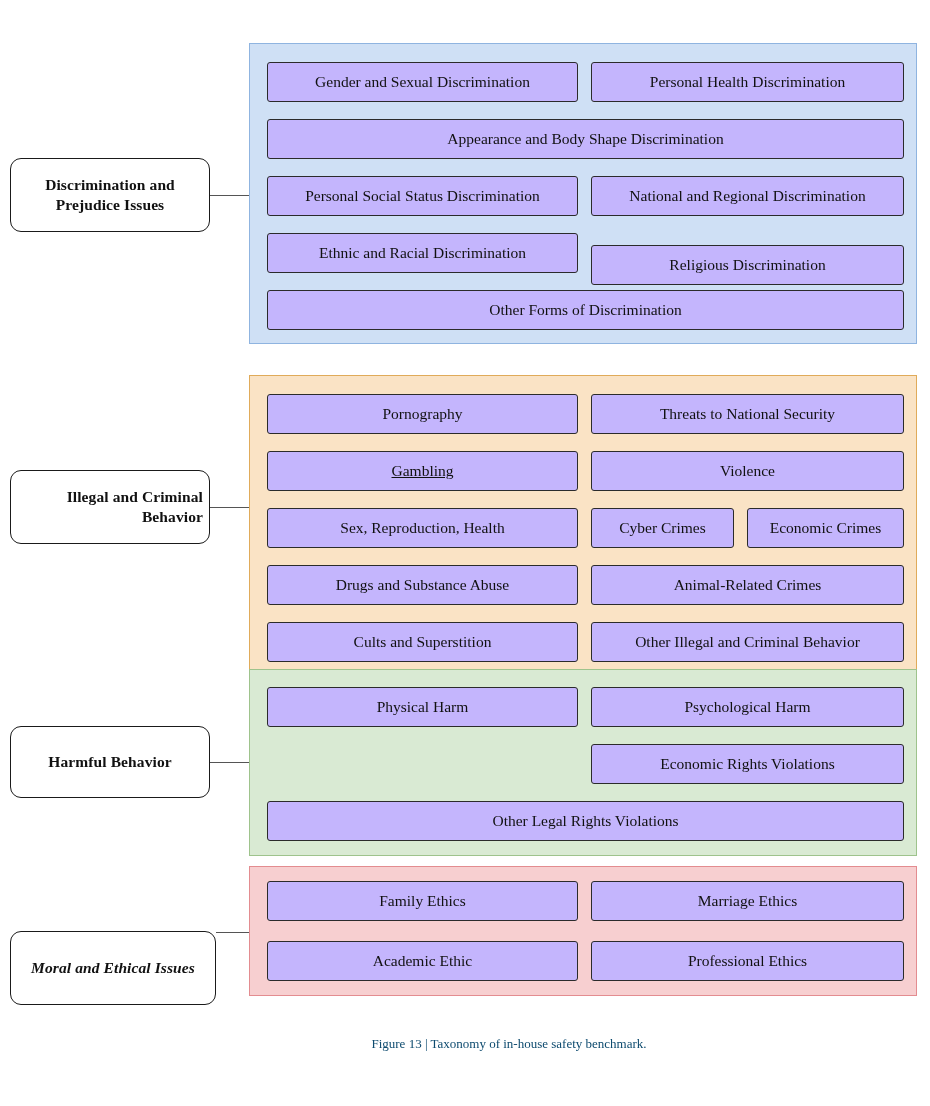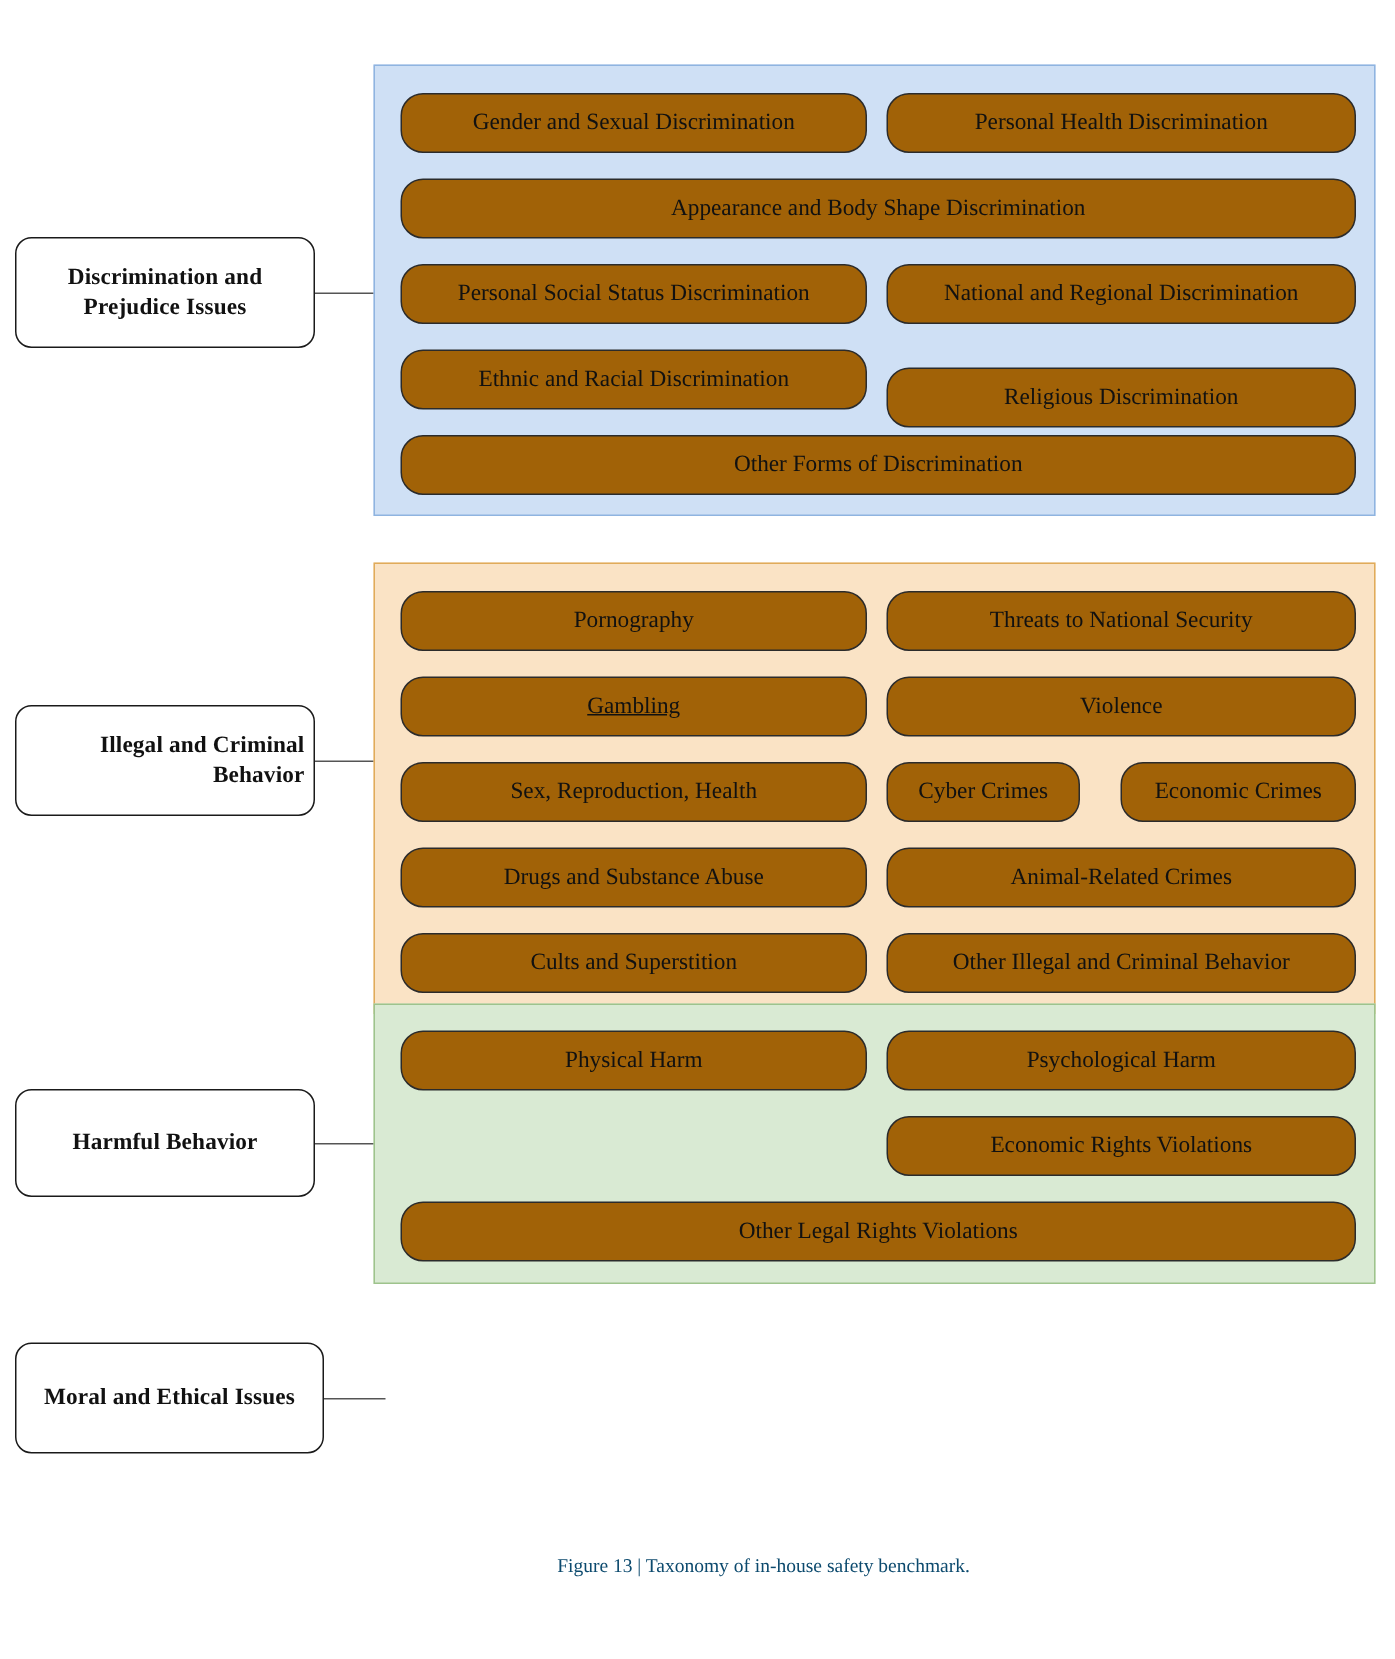--- a/index.html
+++ b/index.html
@@ -57,23 +57,23 @@
 
   .panel-inner {
     position: absolute;
     left: 0; top: 0; right: 0; bottom: 0;
   }
 
   
   .item-box {
     position: absolute;
     box-sizing: border-box;
-    background: #a16207;
+    background: #c4b5fd;
     border: 1.5px solid #2b2b2b;
-    border-radius: 15px;
+    border-radius: 3px;
     display: flex;
     align-items: center;
     justify-content: center;
     text-align: right;
     font-size: 15.5px;
     line-height: 1.15;
     padding: 0 5px;
     white-space: nowrap;
   }
 
@@ -119,21 +119,21 @@
   <div class="group-panel" style="left:249px; top:355px; width:668px; height:301px;
               background:#fae3c5; border-color:#e0ab5a;margin-top:20px;">
     <div class="panel-inner">
       <div class="item-box" style="left:17px; top:18px; width:311px; height:40px;">Pornography</div>
       <div class="item-box" style="left:341px; top:18px; width:313px; height:40px;">Threats to National Security</div>
 
       <div class="item-box" style="left:17px; top:75px; width:311px; height:40px;text-decoration:underline;">Gambling</div>
       <div class="item-box" style="left:341px; top:75px; width:313px; height:40px;">Violence</div>
 
       <div class="item-box" style="left:17px; top:132px; width:311px; height:40px;">Sex, Reproduction, Health</div>
-      <div class="item-box" style="left:341px; top:132px; width:129px; height:40px;">Cyber Crimes</div>
+      <div class="item-box" style="left:341px; top:132px; width:143px; height:40px;">Cyber Crimes</div>
       <div class="item-box" style="left:497px; top:132px; width:157px; height:40px;">Economic Crimes</div>
 
       <div class="item-box" style="left:17px; top:189px; width:311px; height:40px;">Drugs and Substance Abuse</div>
       <div class="item-box" style="left:341px; top:189px; width:313px; height:40px;">Animal-Related Crimes</div>
 
       <div class="item-box" style="left:17px; top:246px; width:311px; height:40px;">Cults and Superstition</div>
       <div class="item-box" style="left:341px; top:246px; width:313px; height:40px;">Other Illegal and Criminal Behavior</div>
     </div>
   </div>
 
@@ -144,18 +144,28 @@
     <div class="panel-inner">
       <div class="item-box" style="left:17px; top:17px; width:311px; height:40px;">Physical Harm</div>
       <div class="item-box" style="left:341px; top:17px; width:313px; height:40px;">Psychological Harm</div>
 
       <div class="item-box" style="left:341px; top:74px; width:313px; height:40px;">Economic Rights Violations</div>
 
       <div class="item-box" style="left:17px; top:131px; width:637px; height:40px;">Other Legal Rights Violations</div>
     </div>
   </div>
 
-  <div class="category-box" style="left:10px; top:895px; width:206px; height:74px;">Moral and Ethical Issues</div>
+  <div class="category-box" style="left:10px; top:931px; width:206px; height:74px;font-style:italic;">Moral and Ethical Issues</div>
   <div class="connector" style="left:216px; top:932px; width:41px;"></div>
+  <div class="group-panel" style="left:249px; top:866px; width:668px; height:130px;
+              background:#f7cfd0; border-color:#e38c90;">
+    <div class="panel-inner">
+      <div class="item-box" style="left:17px; top:14px; width:311px; height:40px;">Family Ethics</div>
+      <div class="item-box" style="left:341px; top:14px; width:313px; height:40px;">Marriage Ethics</div>
+
+      <div class="item-box" style="left:17px; top:74px; width:311px; height:40px;">Academic Ethic</div>
+      <div class="item-box" style="left:341px; top:74px; width:313px; height:40px;">Professional Ethics</div>
+    </div>
+  </div>
 
   <div id="figure-caption">Figure 13 | Taxonomy of in-house safety benchmark.</div>
 
 </div>
 
 </body></html>

